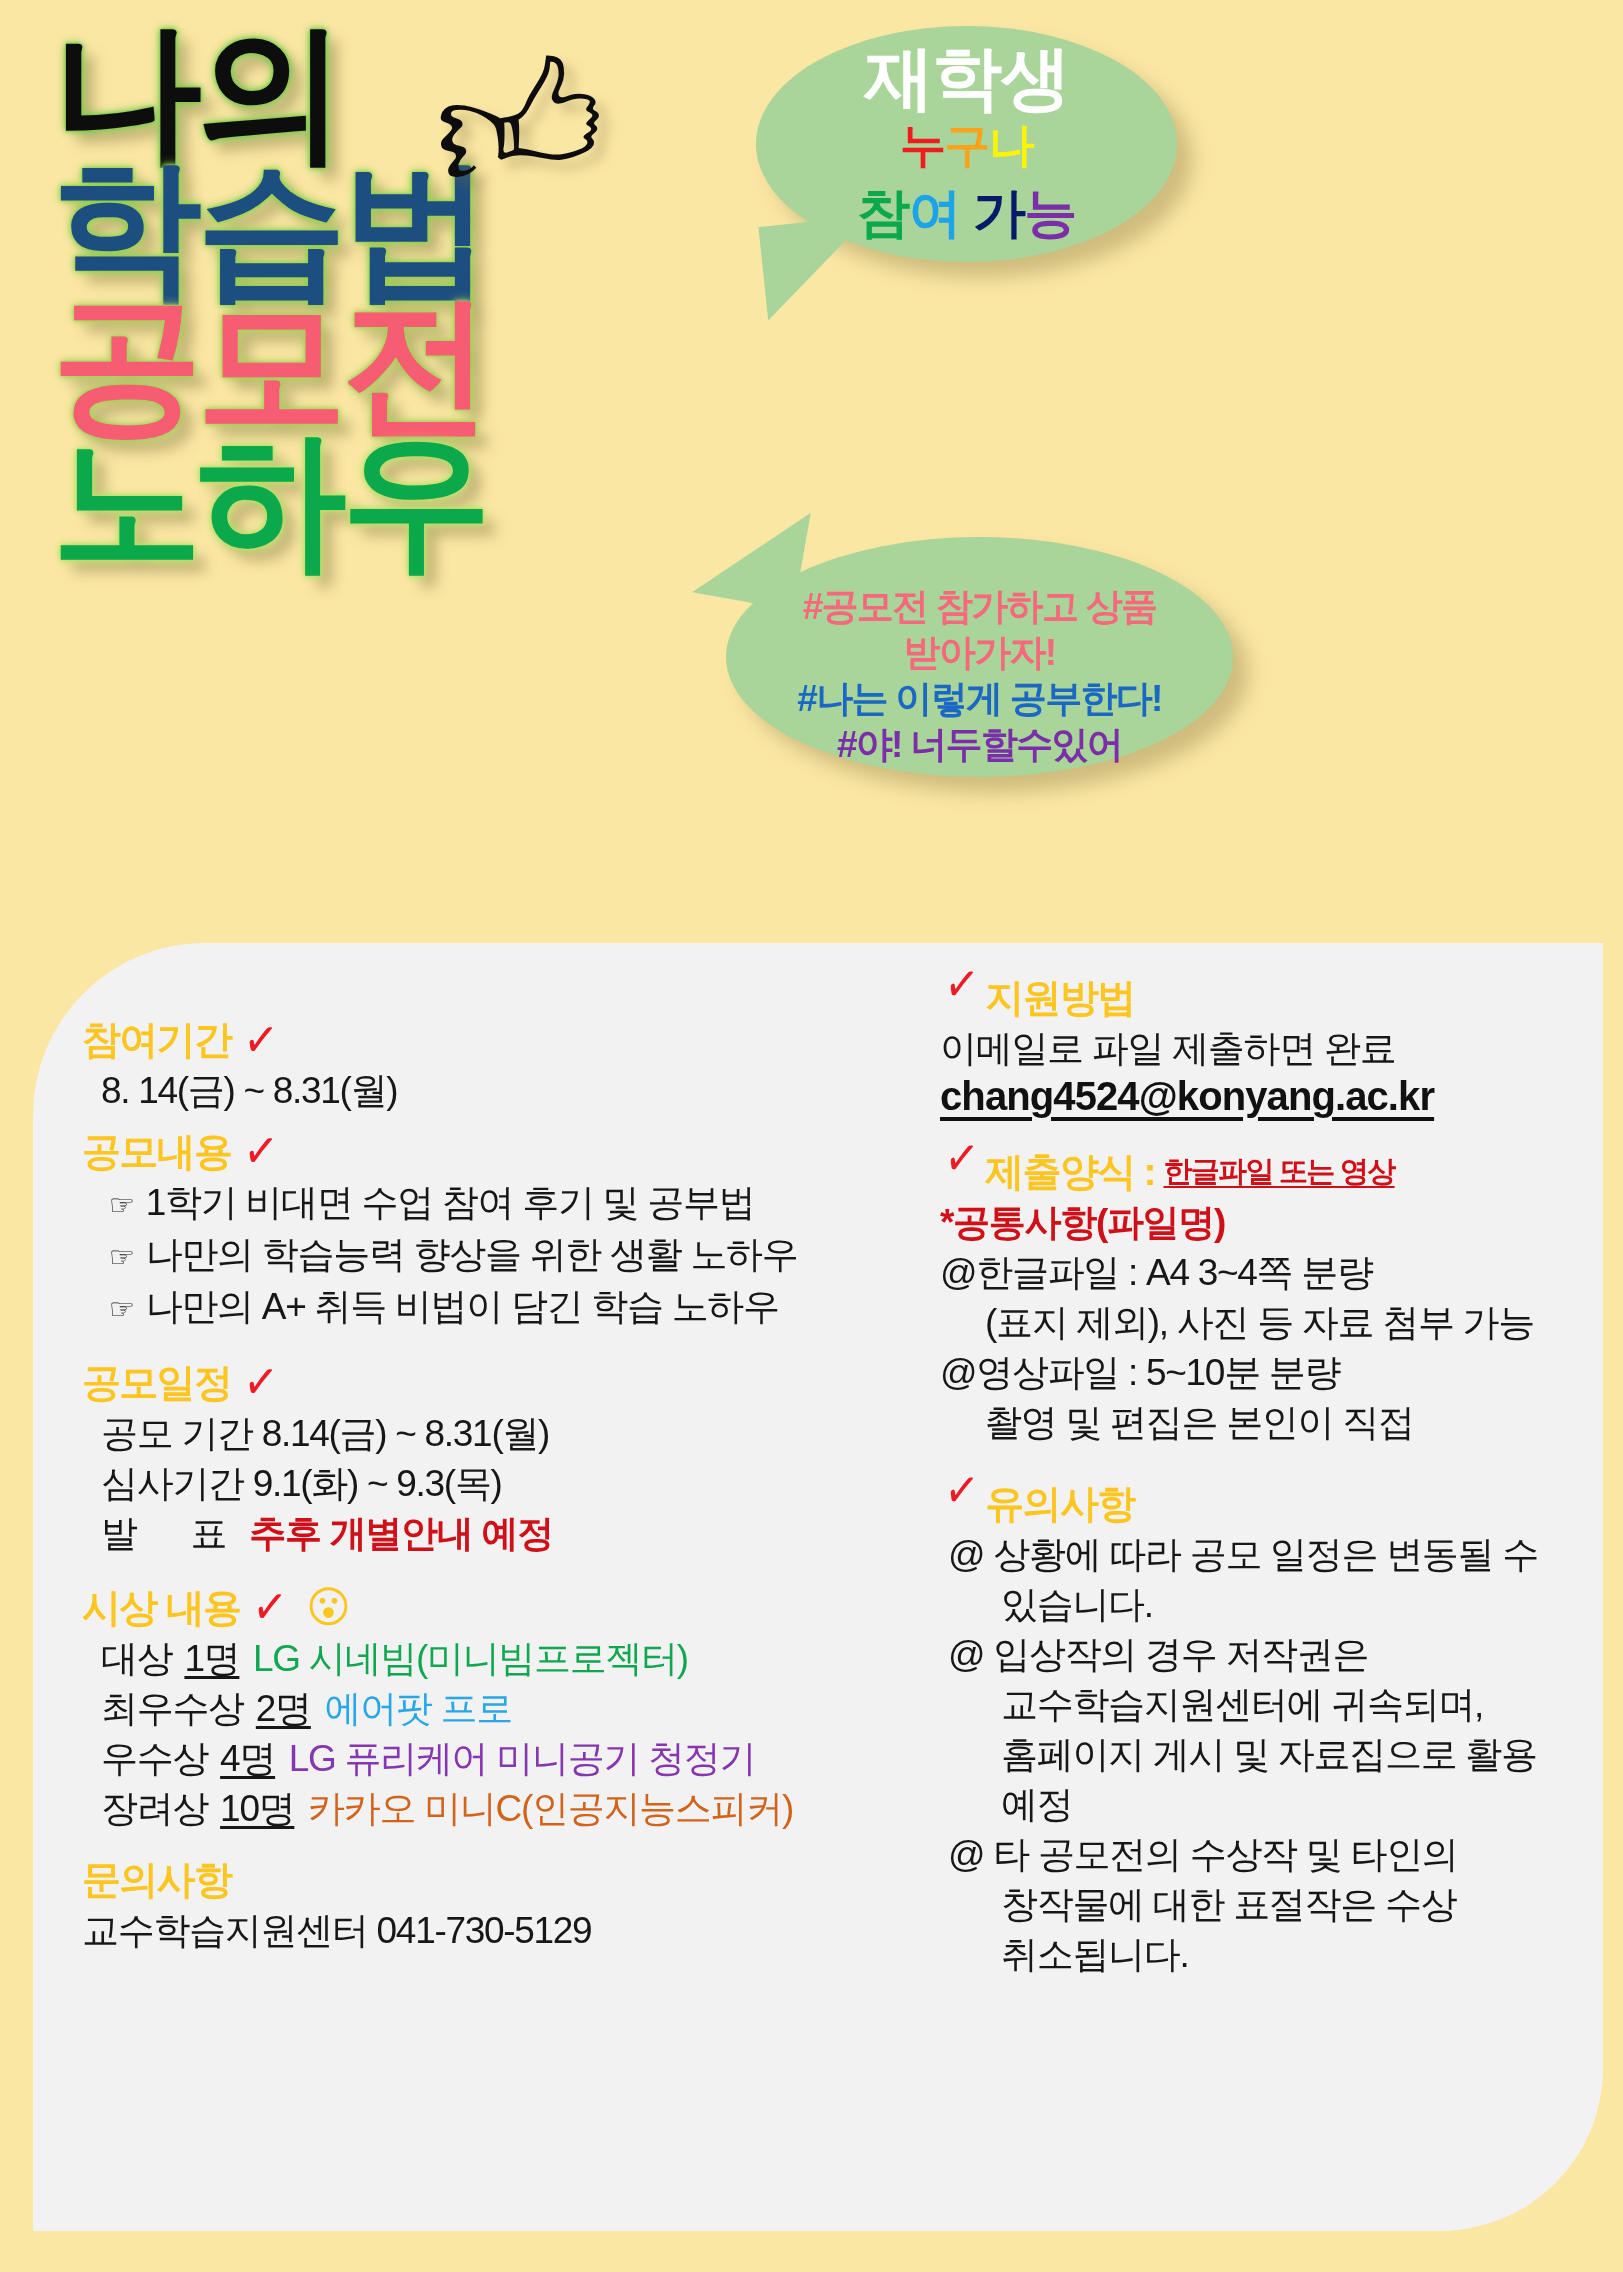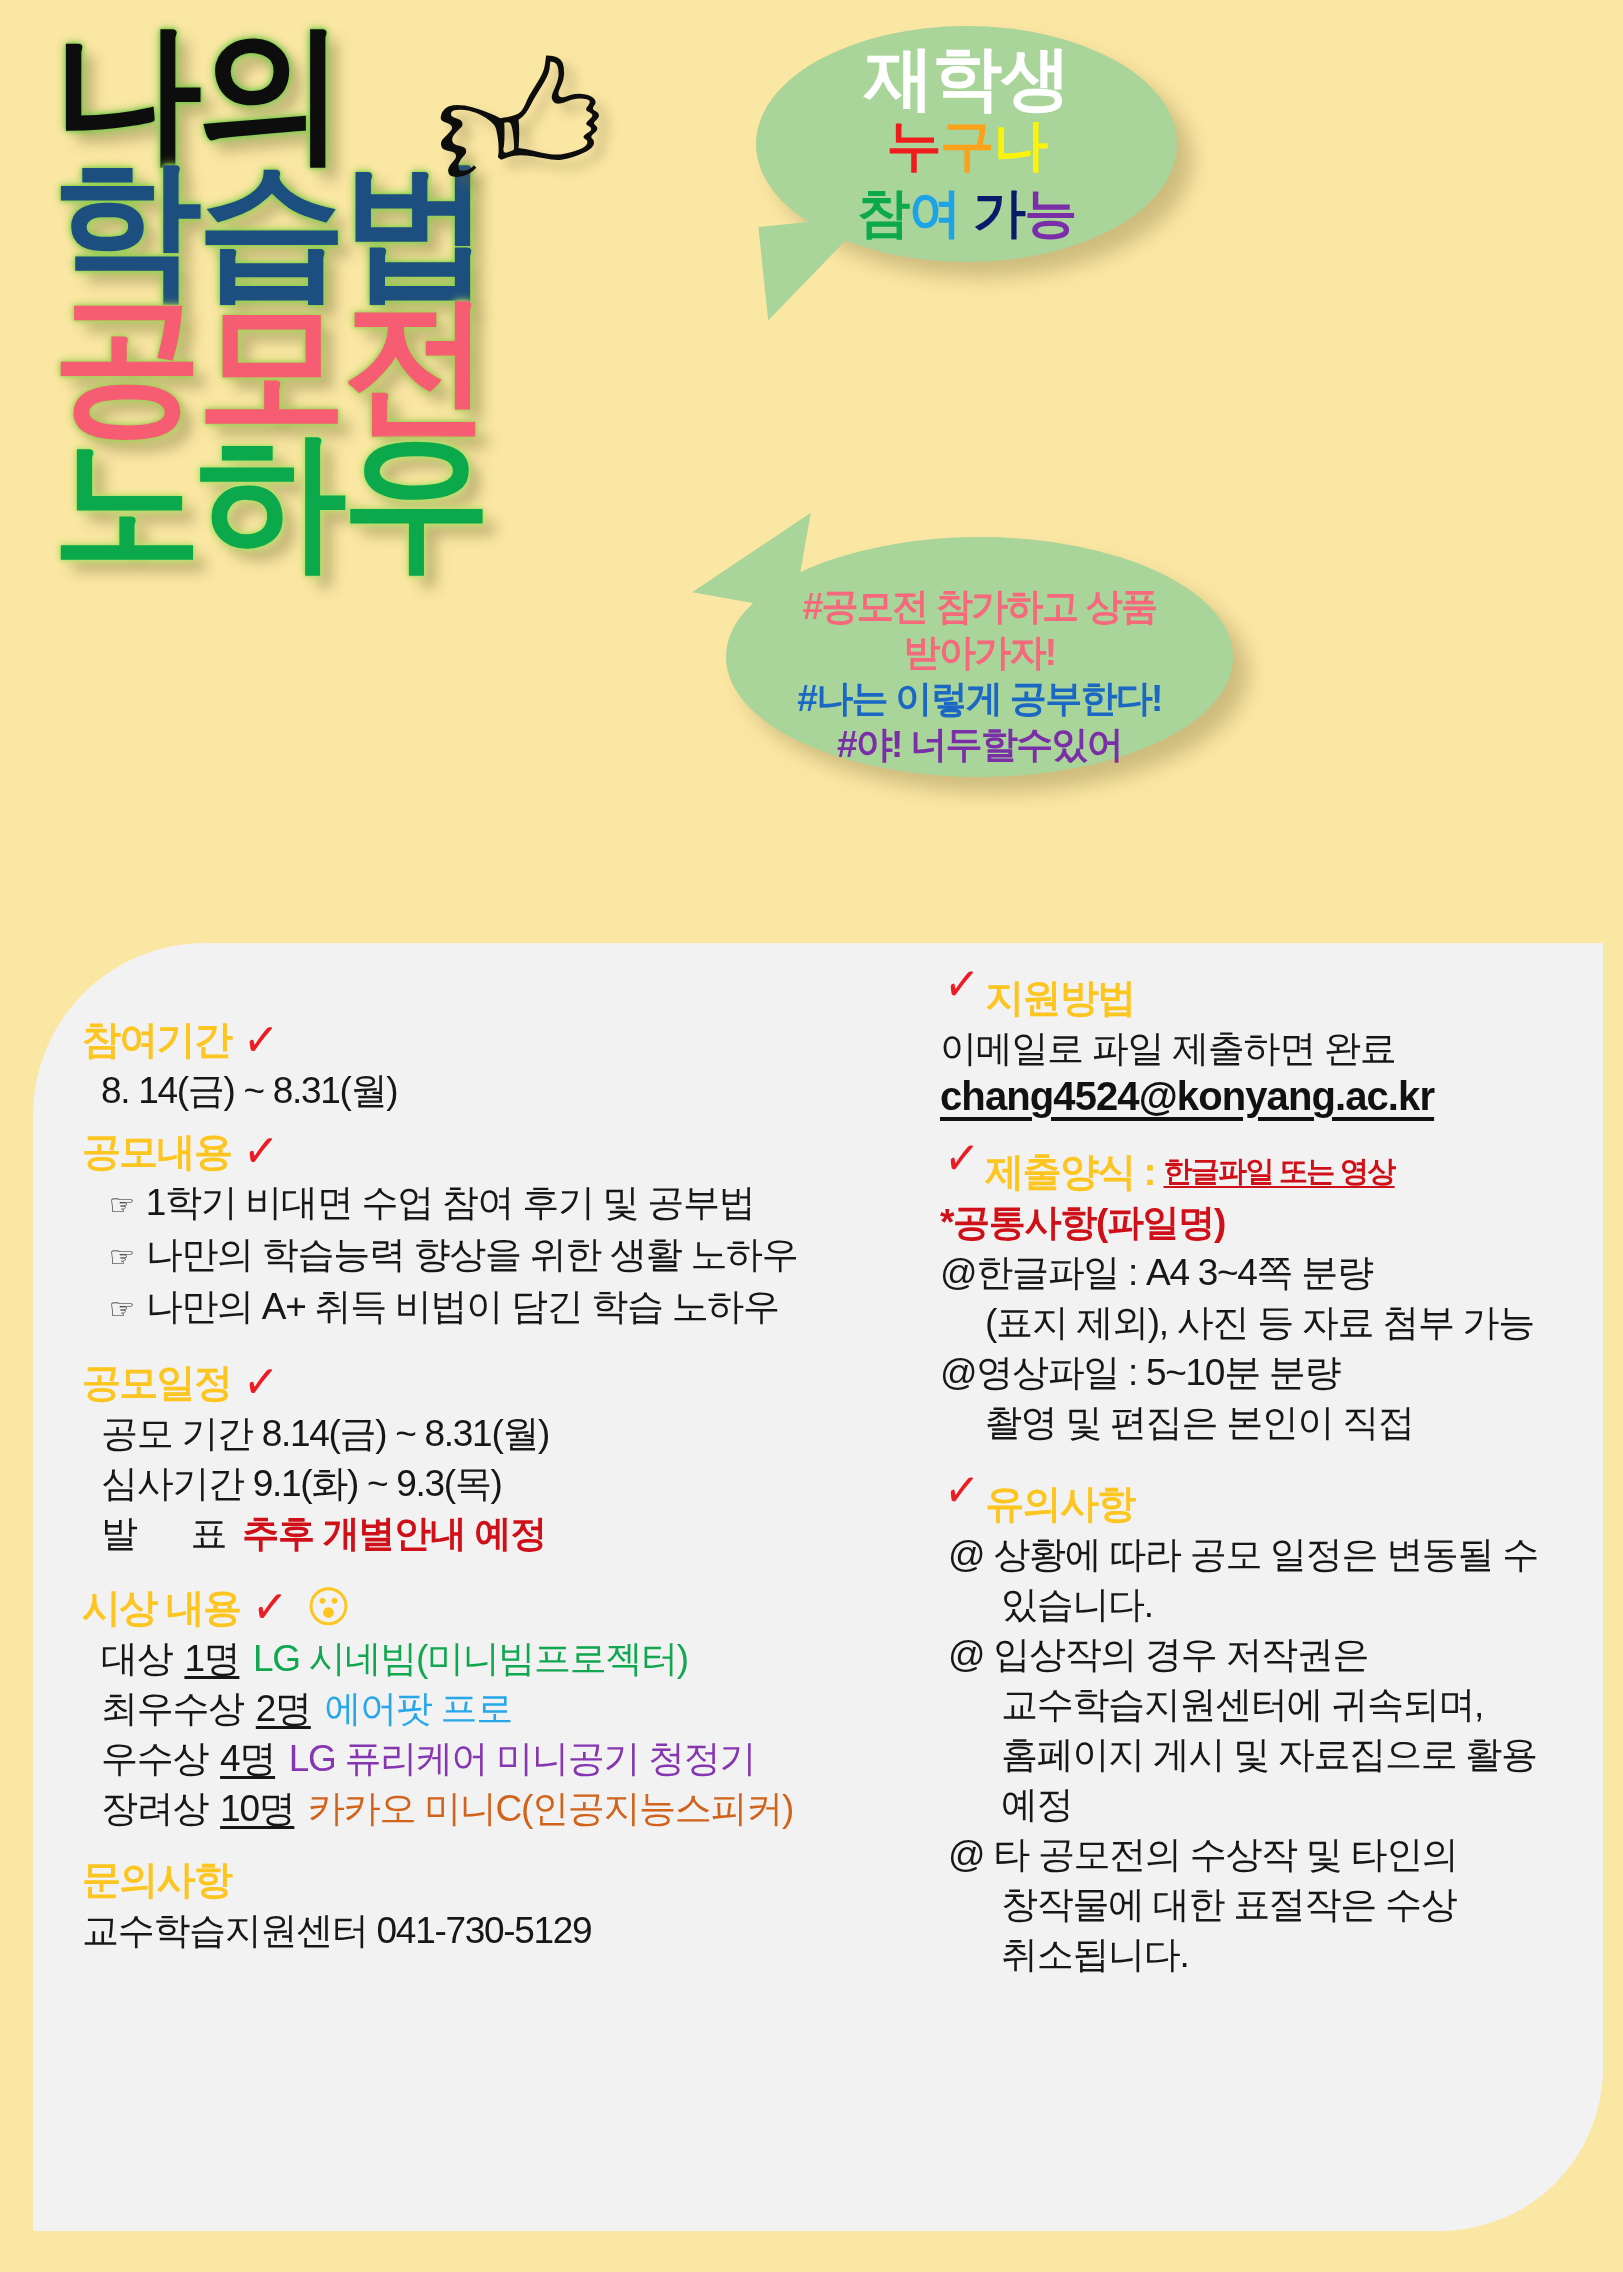--- a/index.html
+++ b/index.html
@@ -49,21 +49,21 @@
   .bubble-1 .tail{
     position:absolute;left:6.9px;bottom:-53px;width:0;height:0;
     border-left:0 solid transparent;
     border-right:112px solid transparent;
     border-top:94px solid #A9D49A;
     transform:rotate(-6deg);
   }
   .b1-txt{position:absolute;left:756px;top:45px;width:421px;text-align:center;
           font-weight:bold;letter-spacing:-1.7px;}
   .b1-l1{font-size:70px;line-height:67px;color:#FFFFFF;}
-  .b1-l2{font-size:55px;line-height:67px;}
+  .b1-l2{font-size:46px;line-height:67px;}
   .b1-l3{font-size:53px;line-height:67px;}
 
   .bubble-2{left:726px;top:537px;width:507px;height:240px;border-radius:50%/50%;}
   .bubble-2 .tail{
     position:absolute;left:-26px;top:-34px;width:0;height:0;
     border-left:103px solid transparent;
     border-right:0 solid transparent;
     border-bottom:99px solid #A9D49A;
     transform:rotate(10deg);
   }
@@ -185,21 +185,21 @@
 
     <div class="sec" style="margin-top:22px;">
       <div class="hd">
         <span>공모일정</span>
         <span class="chk">✓</span>
       </div>
       <div class="body ind">공모 기간 8.14(금) ~ 8.31(월)</div>
       <div class="body ind">심사기간 9.1(화) ~ 9.3(목)</div>
       <div class="body ind">
         <span style="white-space:pre">발      표</span>
-        <span class="redb" style="margin-left:7px">추후 개별안내 예정</span>
+        <span class="redb" style="margin-left:14px">추후 개별안내 예정</span>
       </div>
     </div>
 
     <div class="sec" style="margin-top:22px;">
       <div class="hd">
         <span>시상 내용</span>
         <span class="chk">✓</span>
         <span class="face">😮</span>
       </div>
       <div class="body ind">

